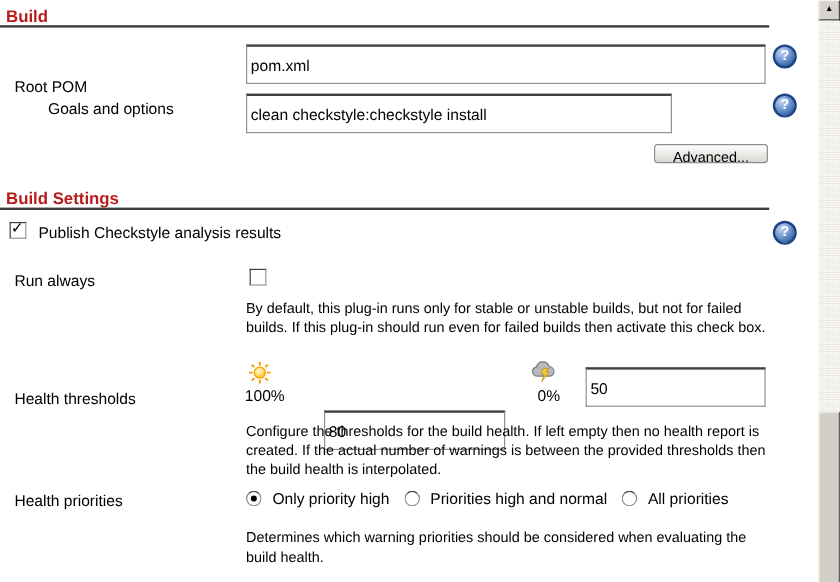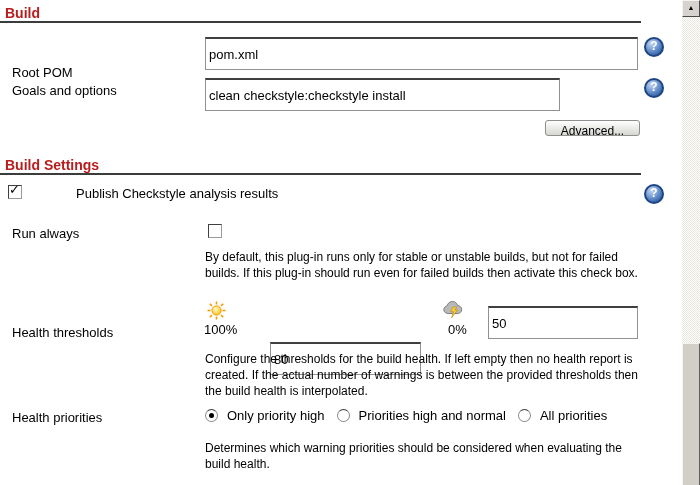--- a/index.html
+++ b/index.html
@@ -67,33 +67,33 @@
 </head>
 <body>
 
 <div class="abs section-title" style="top:5px;">Build</div>
 <div class="abs section-rule" style="top:21px;"></div>
 
 <div class="abs form-label" style="top:41px;margin-top:24px;">Root POM</div>
 <input class="abs text-input" style="left: 205px; top: 37px; width: 433px;" type="text" value="pom.xml">
 <div class="abs help-icon" style="top:37px;">?</div>
 
-<div class="abs form-label" style="top:83px;">Goals and options</div>
+<div class="abs form-label" style="top:83px;margin-left:28px;">Goals and options</div>
 <input class="abs text-input" style="left: 205px; top: 78px; width: 355px;" type="text" value="clean checkstyle:checkstyle install">
 <div class="abs help-icon" style="top:78px;">?</div>
 
 <div class="abs btn-advanced">Advanced...</div>
 
 <div class="abs section-title" style="top:157px;">Build Settings</div>
 <div class="abs section-rule" style="top:173px;"></div>
 
 <div class="abs checkbox" style="left:8px;top:185px;">
   <span class="check">✓</span>
 </div>
-<div class="abs form-label" style="left:32px;top:186px;margin-left:44px;">Publish Checkstyle analysis results</div>
+<div class="abs form-label" style="left:32px;top:186px;">Publish Checkstyle analysis results</div>
 <div class="abs help-icon" style="top:184px;">?</div>
 
 <div class="abs form-label" style="top:226px;">Run always</div>
 <div class="abs checkbox" style="left:208px;top:224px;"></div>
 
 <div class="abs help-text" style="top:249px;">By default, this plug-in runs only for stable or unstable builds, but not for failed builds. If this plug-in should run even for failed builds then activate this check box.</div>
 
 <div class="abs form-label" style="top:325px;">Health thresholds</div>
 
 <svg class="abs" style="left:207px;top:301px;" width="19" height="19" viewBox="0 0 19 19">

